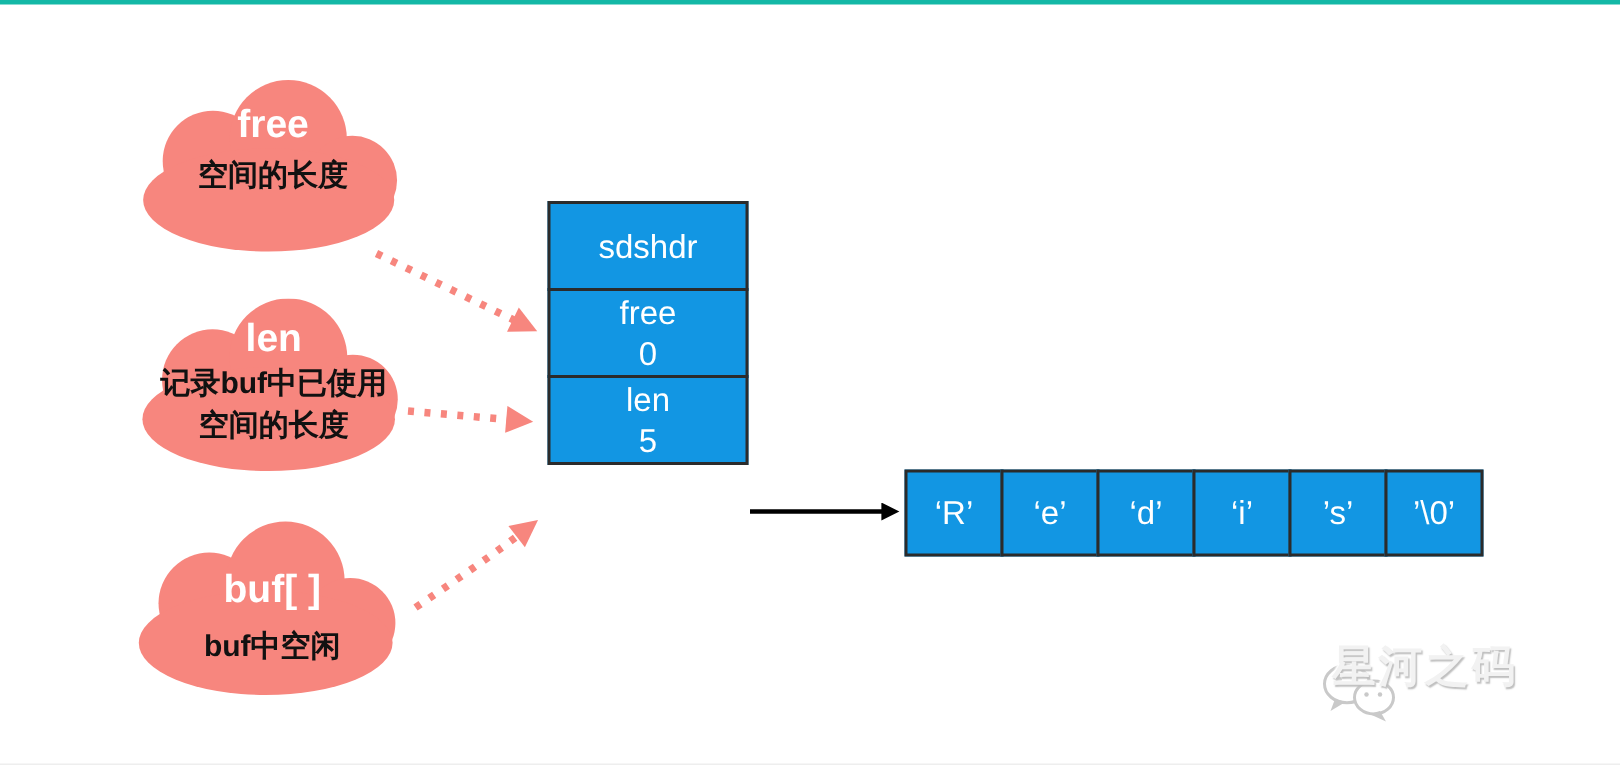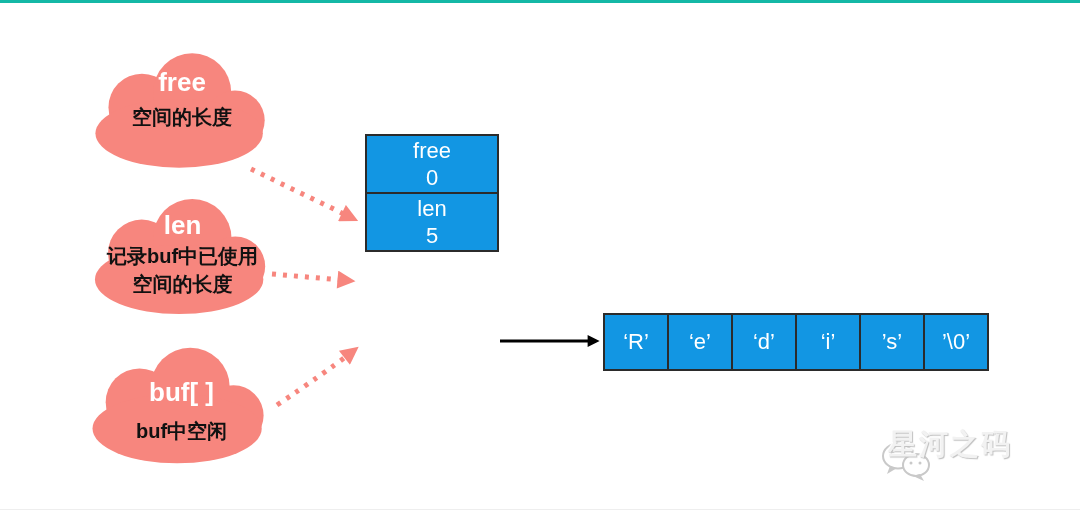--- a/index.html
+++ b/index.html
@@ -118,20 +118,24 @@
     <div class="cloud-line">记录buf中已使用</div>
     <div class="cloud-line">空间的长度</div>
   </div>
   <div class="cloud-text" id="cloud-text-buf">
     <div class="cloud-title">buf[ ]</div>
     <div class="cloud-line">buf中空闲</div>
   </div>
 
   <div class="stack">
     <div class="stack-cell">
+      <span>sdshdr</span>
+
+    </div>
+    <div class="stack-cell">
       <span>free</span>
       <span>0</span>
     </div>
     <div class="stack-cell">
       <span>len</span>
       <span>5</span>
     </div>
   </div>
 
   <div class="char-array">

